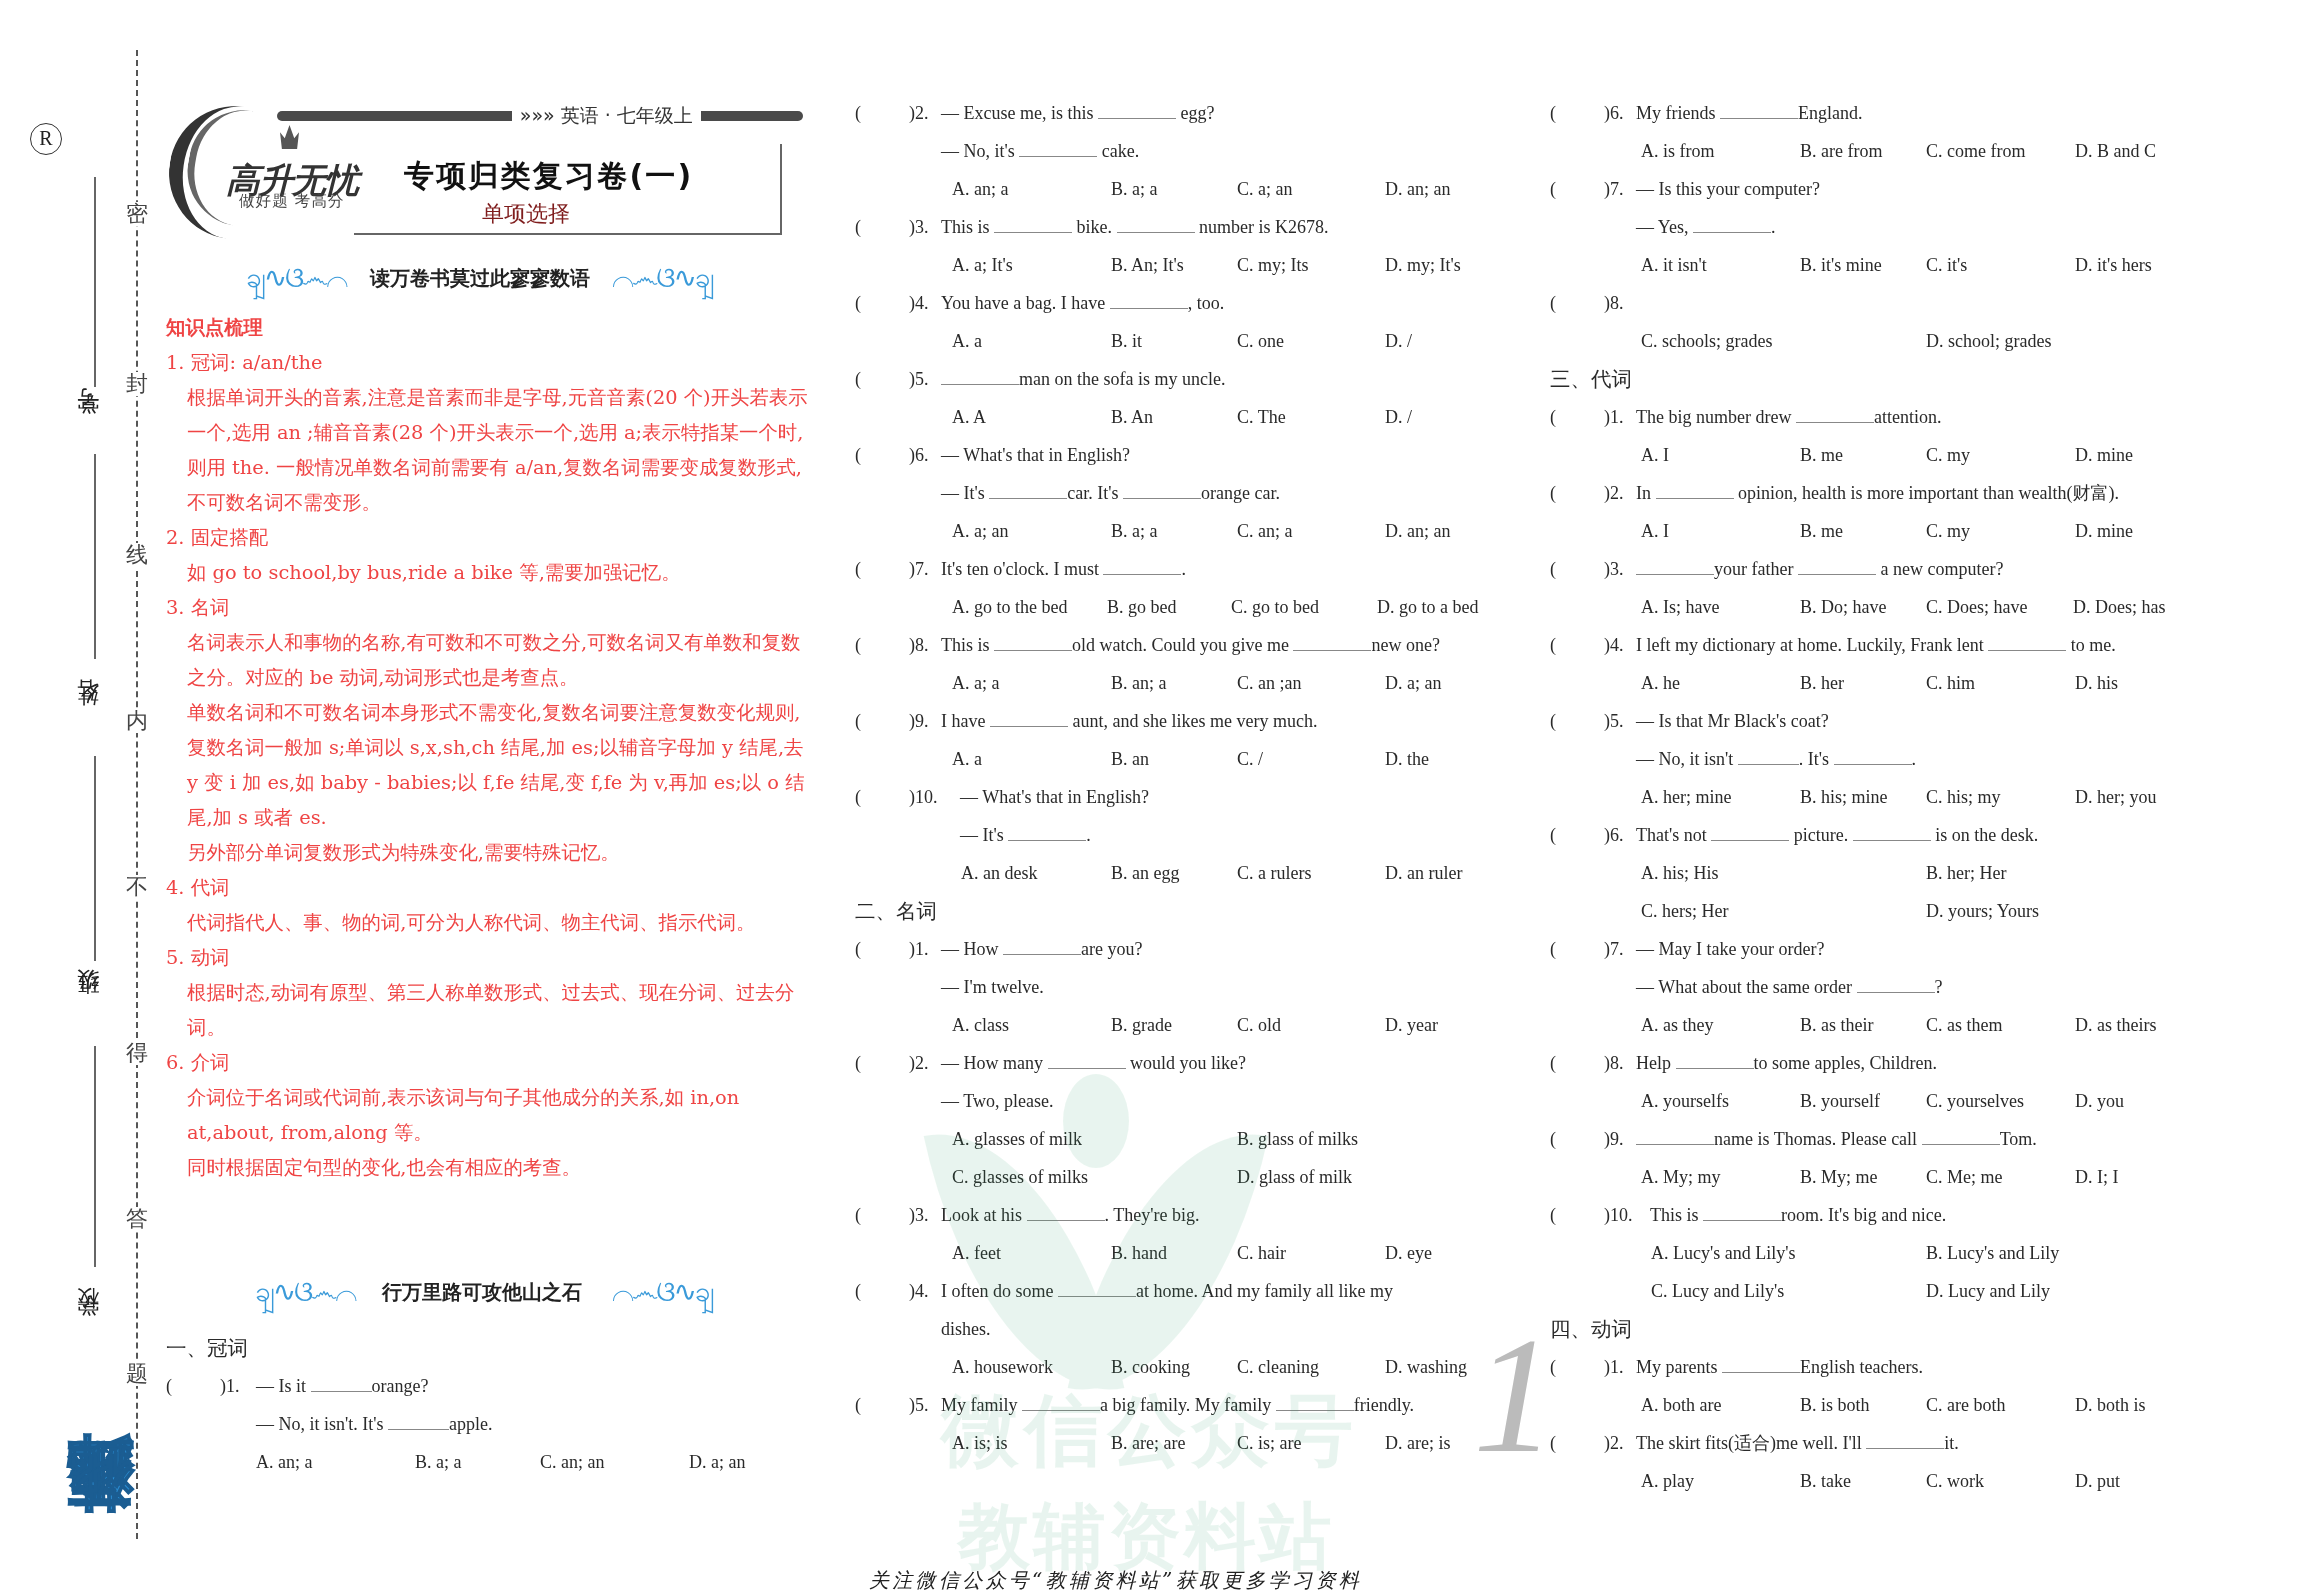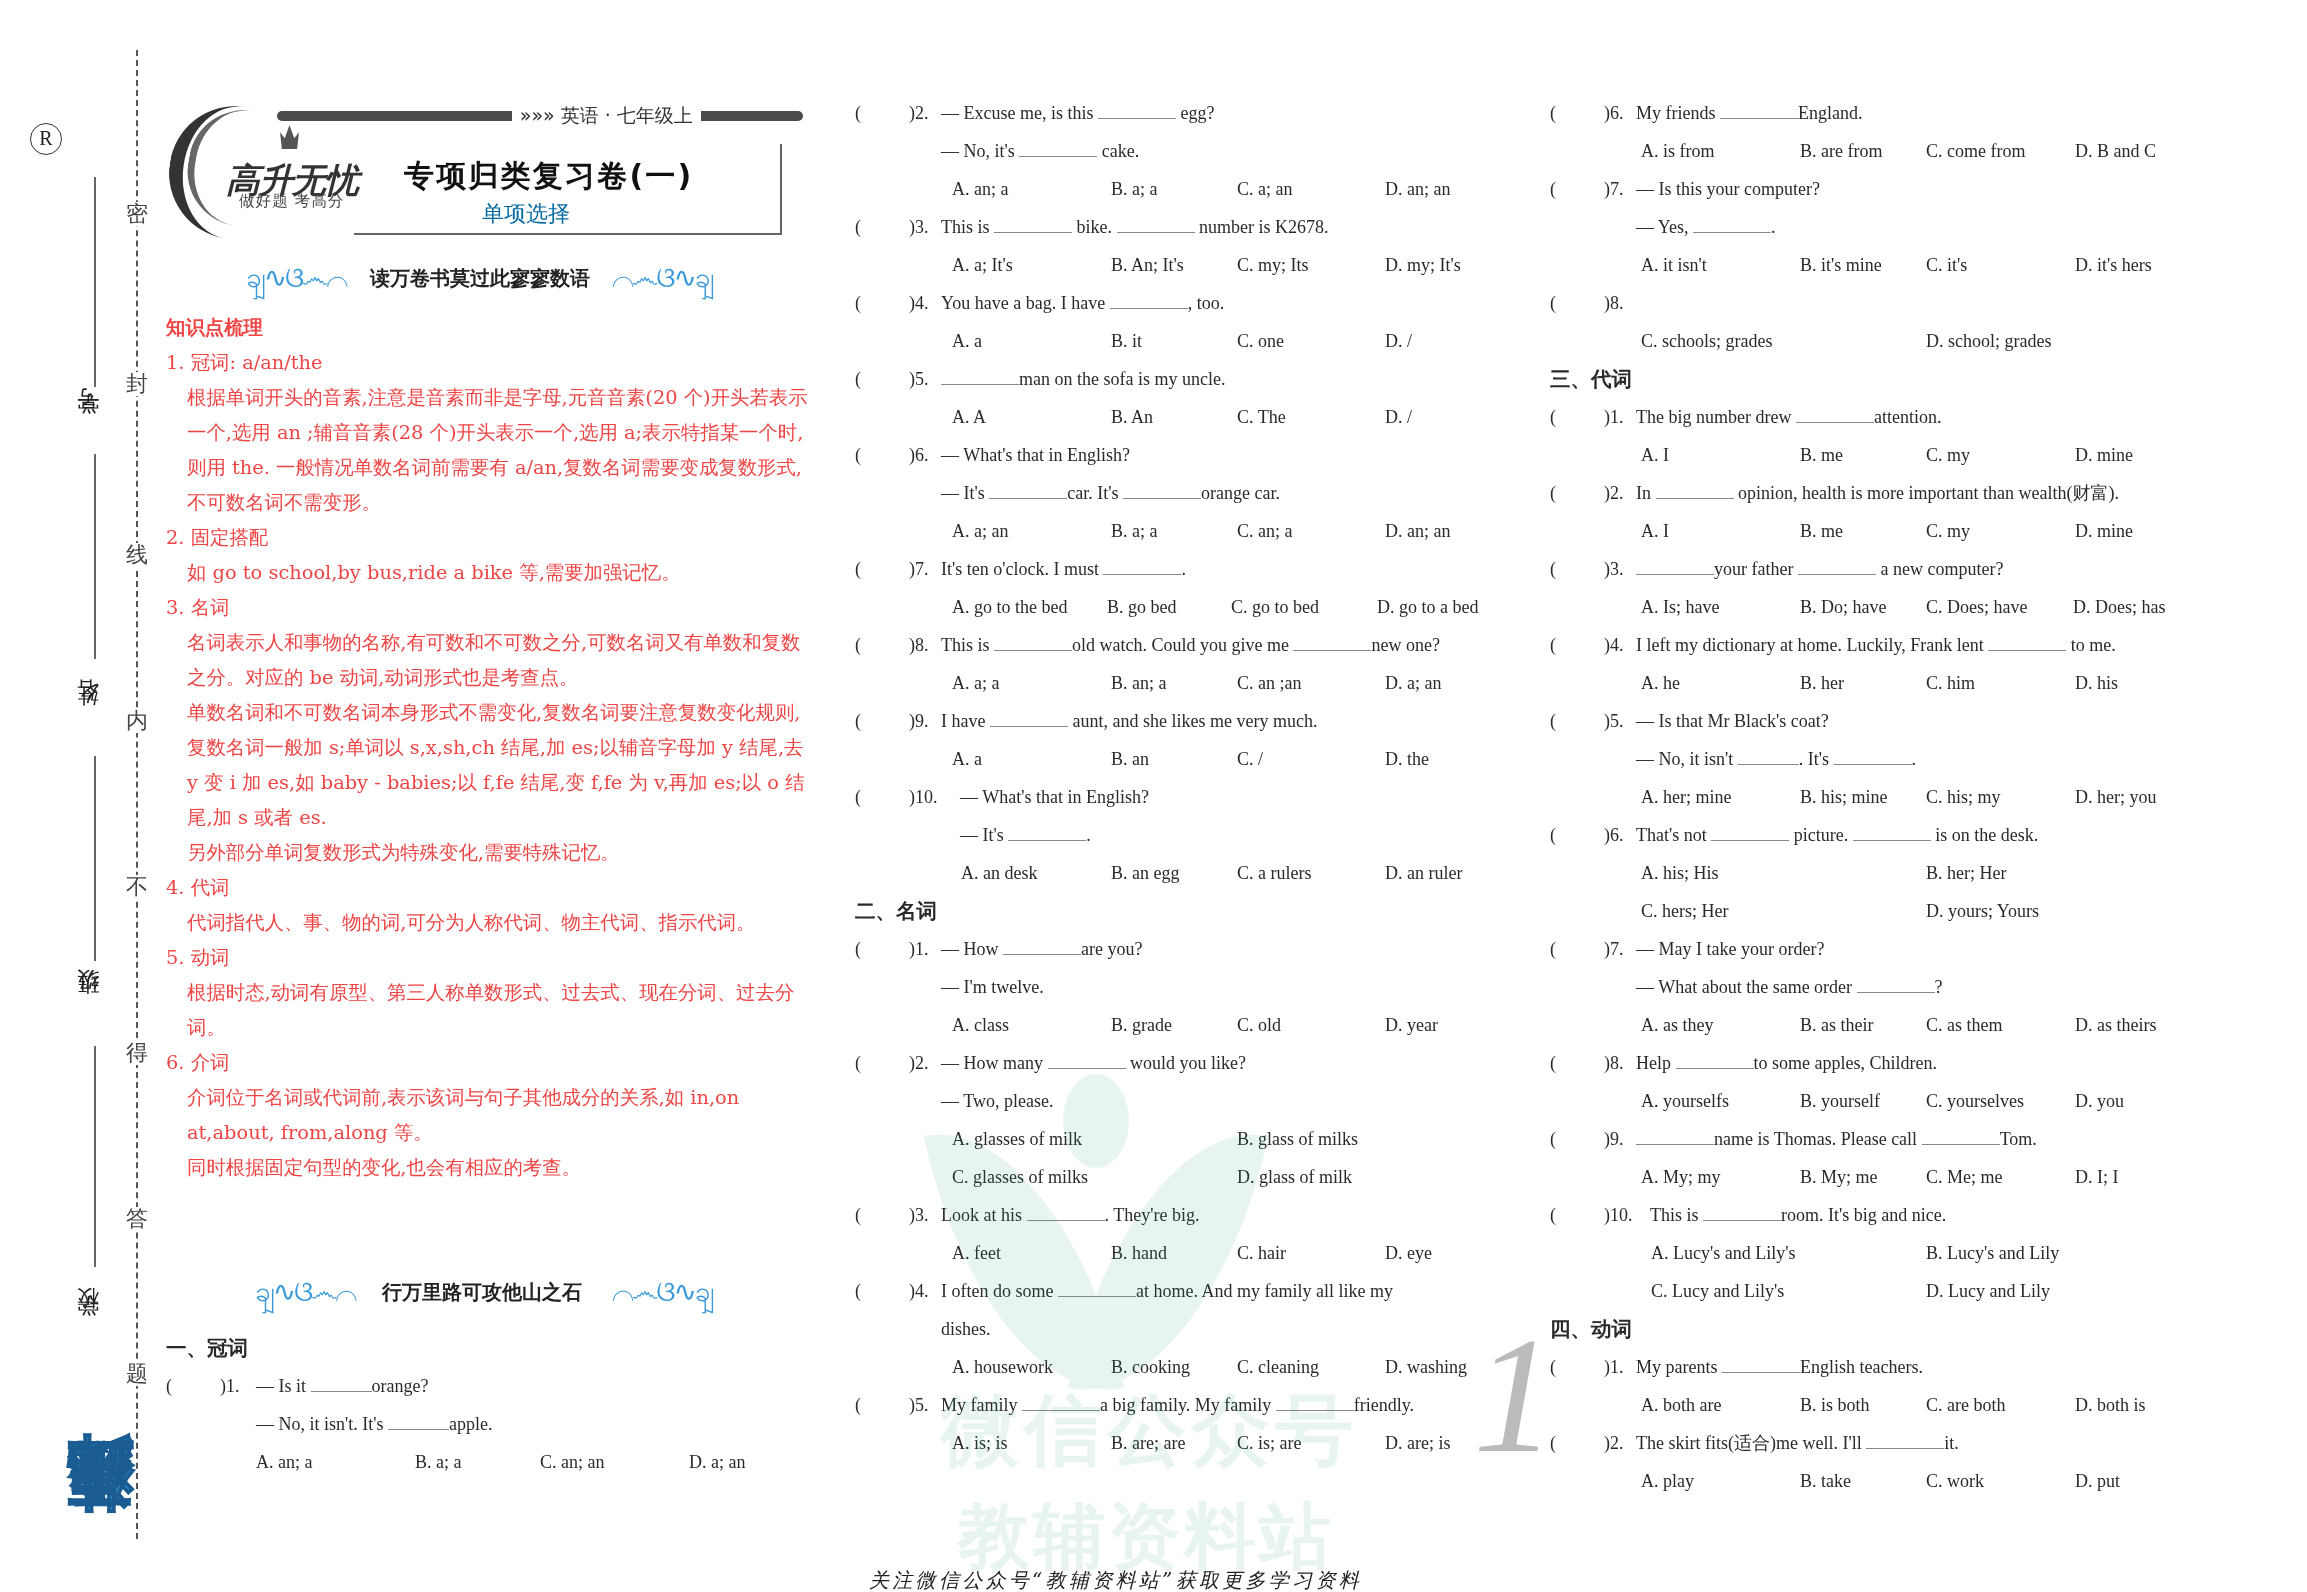--- a/index.html
+++ b/index.html
@@ -14,36 +14,36 @@
   
   .hdr-bar{position:absolute;left:277px;top:111px;width:526px;height:10px;background:#4a4a4a;border-radius:5px;}
   .hdr-subject{position:absolute;left:512px;top:103px;background:#fff;padding:0 7.8px;font-size:19px;font-family:"DejaVu Sans",sans-serif;color:#333;}
   .logo-arc{position:absolute;left:169px;top:108px;width:144px;height:133px;border-left:14.4px solid #333;border-radius:66px 0 0 66px;transform:rotate(8deg);}
   .logo-arc2{position:absolute;left:188px;top:111px;width:111px;height:116px;border-left:7.8px solid #666;border-radius:55px 0 0 55px;transform:rotate(10deg);}
   .logo-name{position:absolute;left:226px;top:158px;font-size:34px;font-weight:bold;font-style:italic;color:#333;font-family:"DejaVu Sans",sans-serif;letter-spacing:-1.1px;}
   .logo-slogan{position:absolute;left:239px;top:191px;font-size:15.5px;color:#444;font-family:"DejaVu Sans",sans-serif;letter-spacing:1.1px;}
   .logo-crown{position:absolute;left:280px;top:125px;width:19px;height:24px;background:#555;clip-path:polygon(0 30%,25% 55%,50% 0,75% 55%,100% 30%,90% 100%,10% 100%);}
   .title-box{position:absolute;left:354px;top:144px;width:426px;height:89px;border-right:2.2px solid #666;border-bottom:2.2px solid #666;}
   .title-main{position:absolute;left:404px;top:156px;font-size:30px;font-weight:bold;font-family:"DejaVu Sans",sans-serif;color:#111;letter-spacing:2.2px;}
-  .title-sub{position:absolute;left:482px;top:199px;font-size:22px;font-family:"DejaVu Sans",sans-serif;color:#0369a1;}
+  .title-sub{position:absolute;left:482px;top:199px;font-size:22px;font-family:"DejaVu Sans",sans-serif;color:#7f1d1d;}
   
   .orn{position:absolute;height:31px;font-size:28px;color:#3a9ad9;line-height:31px;font-family:"DejaVu Sans",sans-serif;letter-spacing:-2.2px;}
   .orn-text{position:absolute;font-size:20px;font-weight:bold;font-family:"DejaVu Sans",sans-serif;color:#222;}
   
   .kn{position:absolute;left:166px;width:642px;font-size:19.4px;line-height:35px;font-family:"DejaVu Serif",serif;color:#ef4444;}
   .kn .h{font-weight:bold;font-family:"DejaVu Sans",sans-serif;font-size:19.4px;}
   .kn p{margin:0;}
   .kn .ind{padding-left:21px;}
   
   .col{position:absolute;font-family:"Liberation Serif","DejaVu Serif",serif;font-size:18px;color:#2a2a2a;}
   .line{position:relative;height:38px;line-height:38px;white-space:nowrap;}
   .paren{position:absolute;left:0;}
   .qnum{position:absolute;left:54px;}
   .qtext{position:absolute;left:86px;text-align:center;}
-  .sec{font-family:"DejaVu Sans",sans-serif;font-weight:bold;font-size:20.5px;height:38px;line-height:38px;}
+  .sec{font-family:"DejaVu Sans",sans-serif;font-weight:normal;font-size:20.5px;height:38px;line-height:38px;}
   .opt{position:absolute;}
   .blank{display:inline-block;width:78px;border-bottom:1.7px solid #888;height:16.6px;vertical-align:baseline;}
   .blank.s{width:61px;}
   
   .wm-logo{position:absolute;left:941px;top:1074px;width:310px;height:343px;opacity:0.10;}
   .wm-logo .leaf1{position:absolute;left:11px;top:44px;width:144px;height:288px;background:#2ea06a;border-radius:0 100% 0 100%;transform:rotate(-12deg);}
   .wm-logo .leaf2{position:absolute;left:155px;top:44px;width:144px;height:288px;background:#2ea06a;border-radius:100% 0 100% 0;transform:rotate(12deg);}
   .wm-logo .dot{position:absolute;left:122px;top:0;width:66px;height:94px;background:#2ea06a;border-radius:50%;}
   .wm-text1{position:absolute;left:941px;top:1379px;font-size:78px;font-weight:bold;color:#2ea06a;opacity:0.10;font-family:"DejaVu Sans",sans-serif;letter-spacing:5.5px;}
   .wm-text2{position:absolute;left:958px;top:1489px;font-size:72px;font-weight:bold;color:#2ea06a;opacity:0.10;font-family:"DejaVu Sans",sans-serif;letter-spacing:3.3px;}

